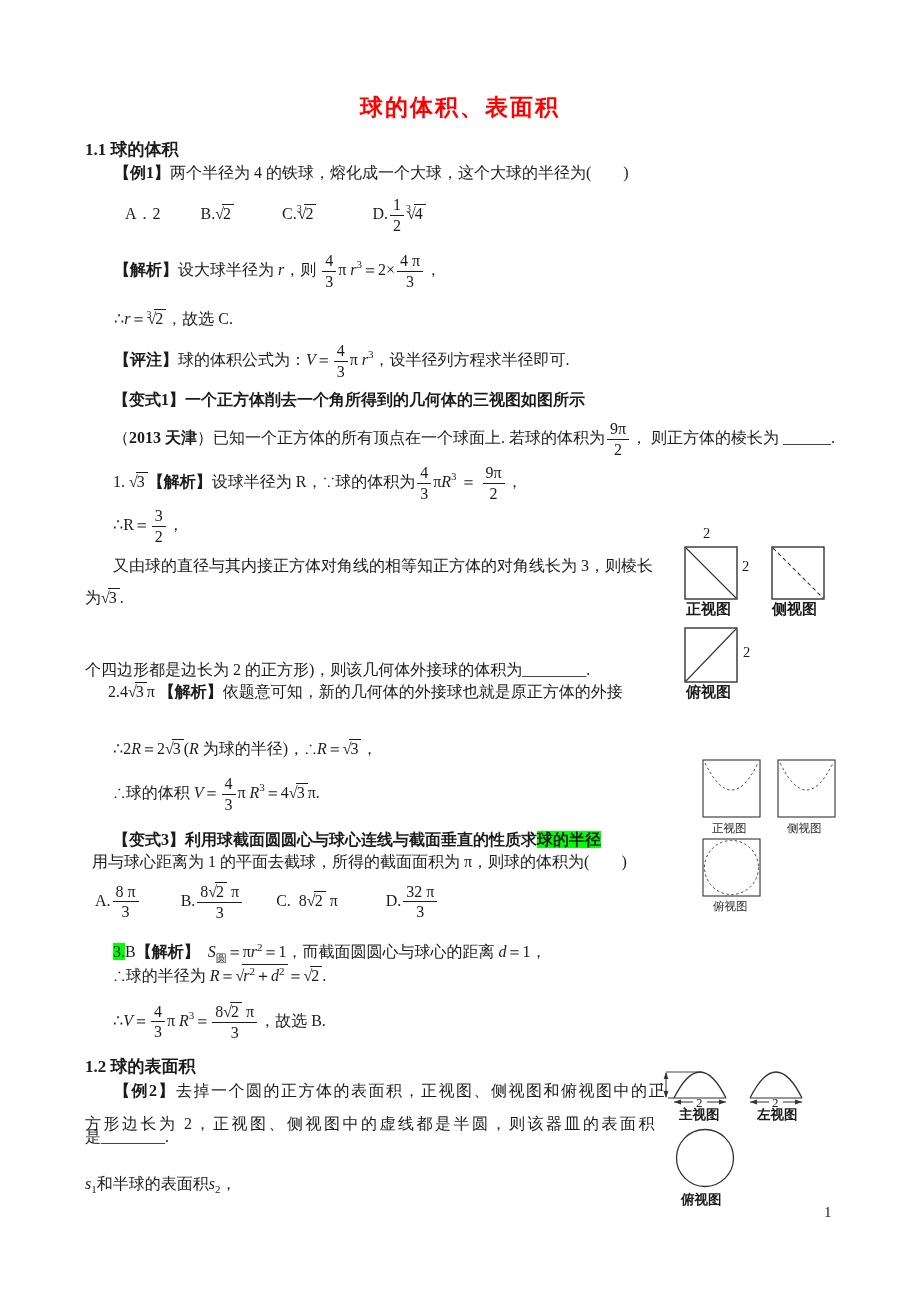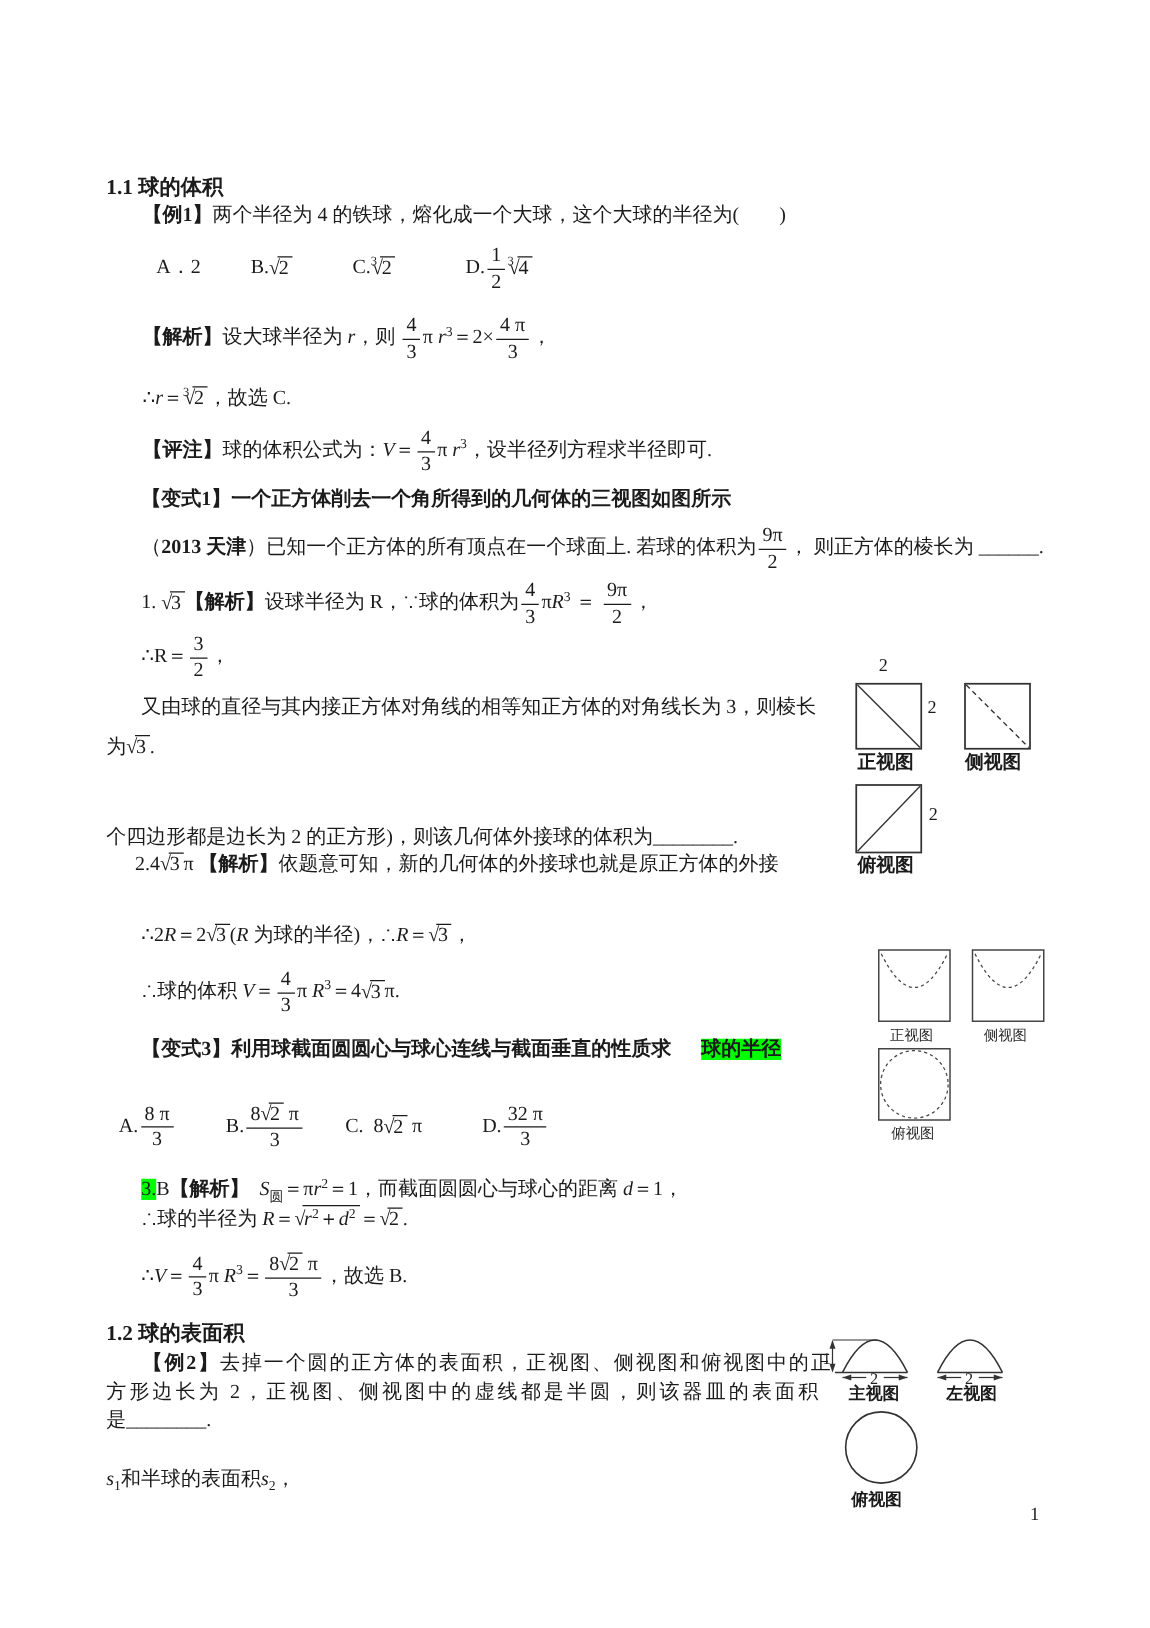--- a/index.html
+++ b/index.html
@@ -7,23 +7,23 @@
        font-family:"Liberation Serif","DejaVu Serif",serif;color:#1b1b1b;}
   .page{position:absolute;inset:0;overflow:hidden;}
   .doc-title{position:absolute;left:0;width:920px;text-align:center;
        font-size:23px;font-weight:bold;color:#ff0000;letter-spacing:2px;}
   .h-sec{position:absolute;font-size:17px;font-weight:bold;white-space:pre;}
   .line{position:absolute;font-size:16px;line-height:22px;white-space:pre;}
   .run{white-space:pre;}
   .bold{font-weight:bold;}
   .it{font-style:italic;}
   .hl{background:#00ff00;}
-  .hlb{background:#00ff00;font-weight:bold;margin-left:24px;}
+  .hlb{background:#00ff00;font-weight:bold;}
   .ls1{letter-spacing:1.5px;}
-  .ls2{letter-spacing:2.5px;}
+  .ls2{letter-spacing:2.5px;margin-top:10px;}
   sup,sub{font-size:11px;}
   .frac{display:inline-flex;flex-direction:column;align-items:center;
         vertical-align:middle;margin:0 2px;line-height:1.1;text-align:center;}
   .frac .num{padding:0 3px 1px 3px;border-bottom:1.3px solid #1b1b1b;display:block;}
   .frac .den{padding:1px 3px 0 3px;display:block;}
   .sqrt{display:inline-block;white-space:nowrap;}
   .sqrt .sign{display:inline-block;margin-right:-2px;}
   .sqrt .idx{display:inline-block;font-size:10px;vertical-align:super;margin-right:-4px;}
   .sqrt .rad{display:inline-block;border-top:1.3px solid #1b1b1b;
              padding:0 3px 0 1px;line-height:1.15;}
@@ -33,20 +33,21 @@
   .dim{position:absolute;font-size:14.5px;}
   svg{position:absolute;overflow:visible;}
   svg text{font-family:"Liberation Serif","DejaVu Serif",serif;font-size:13px;fill:#222;}
   .pagenum{position:absolute;font-size:15px;}
 </style>
 </head>
 <body>
 
 <div class="page">
 
+  <div class="doc-title" style="top:92px">球的体积、表面积</div>
   <div class="h-sec" style="left:85px;top:138px">1.1 球的体积</div>
   <div class="h-sec" style="left:85px;top:1055px">1.2 球的表面积</div>
 
   <div class="line" style="left:114px;top:162px"><span class="run bold">【例1】</span><span class="run">两个半径为 4 的铁球，熔化成一个大球，这个大球的半径为(　　)</span></div>
   <div class="line" style="left:125px;top:196px"><span class="run">A．2          B.</span><span class="sqrt"><span class="sign">√</span><span class="rad">2</span></span><span class="run">            C.</span><span class="sqrt"><span class="idx">3</span><span class="sign">√</span><span class="rad">2</span></span><span class="run">              D.</span><span class="frac"><span class="num">1</span><span class="den">2</span></span><span class="sqrt"><span class="idx">3</span><span class="sign">√</span><span class="rad">4</span></span></div>
   <div class="line" style="left:114px;top:252px"><span class="run bold">【解析】</span><span class="run">设大球半径为 </span><span class="run it">r</span><span class="run">，则 </span><span class="frac"><span class="num">4</span><span class="den">3</span></span><span class="run">π </span><span class="run it">r</span><sup>3</sup><span class="run">＝2×</span><span class="frac"><span class="num">4 π</span><span class="den">3</span></span><span class="run">，</span></div>
   <div class="line" style="left:114px;top:304px"><span class="run">∴</span><span class="run it">r</span><span class="run">＝</span><span class="sqrt"><span class="idx">3</span><span class="sign">√</span><span class="rad">2</span></span><span class="run">，故选 C.</span></div>
   <div class="line" style="left:114px;top:342px"><span class="run bold">【评注】</span><span class="run">球的体积公式为：</span><span class="run it">V</span><span class="run">＝</span><span class="frac"><span class="num">4</span><span class="den">3</span></span><span class="run">π </span><span class="run it">r</span><sup>3</sup><span class="run">，设半径列方程求半径即可.</span></div>
 
   <div class="line" style="left:113px;top:389px"><span class="run bold">【变式1】一个正方体削去一个角所得到的几何体的三视图如图所示</span></div>
@@ -55,20 +56,21 @@
   <div class="line" style="left:113px;top:507px"><span class="run">∴R＝</span><span class="frac"><span class="num">3</span><span class="den">2</span></span><span class="run">，</span></div>
   <div class="line" style="left:113px;top:555px"><span class="run">又由球的直径与其内接正方体对角线的相等知正方体的对角线长为 3，则棱长</span></div>
   <div class="line" style="left:85px;top:587px"><span class="run">为</span><span class="sqrt"><span class="sign">√</span><span class="rad">3</span></span><span class="run">.</span></div>
 
   <div class="line" style="left:85px;top:659px"><span class="run">个四边形都是边长为 2 的正方形)，则该几何体外接球的体积为________.</span></div>
   <div class="line" style="left:108px;top:681px"><span class="run">2.4</span><span class="sqrt"><span class="sign">√</span><span class="rad">3</span></span><span class="run">π </span><span class="run bold">【解析】</span><span class="run">依题意可知，新的几何体的外接球也就是原正方体的外接</span></div>
   <div class="line" style="left:113px;top:738px"><span class="run">∴2</span><span class="run it">R</span><span class="run">＝2</span><span class="sqrt"><span class="sign">√</span><span class="rad">3</span></span><span class="run">(</span><span class="run it">R</span><span class="run"> 为球的半径)，∴</span><span class="run it">R</span><span class="run">＝</span><span class="sqrt"><span class="sign">√</span><span class="rad">3</span></span><span class="run">，</span></div>
   <div class="line" style="left:113px;top:775px"><span class="run">∴球的体积 </span><span class="run it">V</span><span class="run">＝</span><span class="frac"><span class="num">4</span><span class="den">3</span></span><span class="run">π </span><span class="run it">R</span><sup>3</sup><span class="run">＝4</span><span class="sqrt"><span class="sign">√</span><span class="rad">3</span></span><span class="run">π.</span></div>
 
   <div class="line" style="left:113px;top:829px"><span class="run bold">【变式3】利用球截面圆圆心与球心连线与截面垂直的性质求</span><span class="run hlb">球的半径</span></div>
+  <div class="line" style="left:92px;top:851px"><span class="run">用与球心距离为 1 的平面去截球，所得的截面面积为 π，则球的体积为(　　)</span></div>
   <div class="line" style="left:95px;top:882px"><span class="run">A.</span><span class="frac"><span class="num">8 π</span><span class="den">3</span></span><span class="run">          B.</span><span class="frac"><span class="num"><span class="run">8</span><span class="sqrt"><span class="sign">√</span><span class="rad">2</span></span><span class="run"> π</span></span><span class="den">3</span></span><span class="run">        C.  8</span><span class="sqrt"><span class="sign">√</span><span class="rad">2</span></span><span class="run"> π            D.</span><span class="frac"><span class="num">32 π</span><span class="den">3</span></span></div>
   <div class="line" style="left:113px;top:936px"><span class="run hl">3.</span><span class="run">B</span><span class="run bold">【解析】</span><span class="run">  </span><span class="run it">S</span><sub>圆</sub><span class="run">＝π</span><span class="run it">r</span><sup>2</sup><span class="run">＝1，而截面圆圆心与球心的距离 </span><span class="run it">d</span><span class="run">＝1，</span></div>
   <div class="line" style="left:113px;top:964px"><span class="run">∴球的半径为 </span><span class="run it">R</span><span class="run">＝</span><span class="sqrt"><span class="sign">√</span><span class="rad"><span class="run it">r</span><sup>2</sup><span class="run">＋</span><span class="run it">d</span><sup>2</sup></span></span><span class="run">＝</span><span class="sqrt"><span class="sign">√</span><span class="rad">2</span></span><span class="run">.</span></div>
   <div class="line" style="left:113px;top:1002px"><span class="run">∴</span><span class="run it">V</span><span class="run">＝</span><span class="frac"><span class="num">4</span><span class="den">3</span></span><span class="run">π </span><span class="run it">R</span><sup>3</sup><span class="run">＝</span><span class="frac"><span class="num"><span class="run">8</span><span class="sqrt"><span class="sign">√</span><span class="rad">2</span></span><span class="run"> π</span></span><span class="den">3</span></span><span class="run">，故选 B.</span></div>
 
   <div class="line ls1" style="left:114px;top:1080px"><span class="run bold">【例2】</span><span class="run">去掉一个圆的正方体的表面积，正视图、侧视图和俯视图中的正</span></div>
   <div class="line ls2" style="left:85px;top:1103px"><span class="run">方形边长为 2，正视图、侧视图中的虚线都是半圆，则该器皿的表面积</span></div>
   <div class="line" style="left:85px;top:1126px"><span class="run">是________.</span></div>
   <div class="line" style="left:85px;top:1173px"><span class="run it">s</span><sub>1</sub><span class="run">和半球的表面积</span><span class="run it">s</span><sub>2</sub><span class="run">，</span></div>
 

